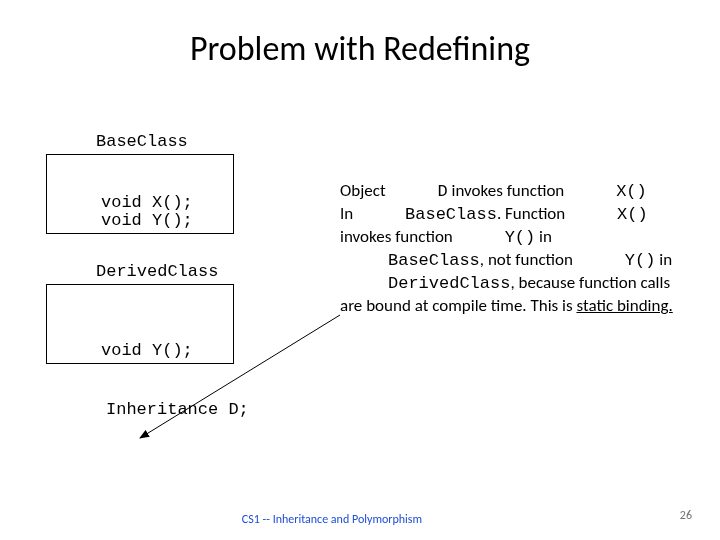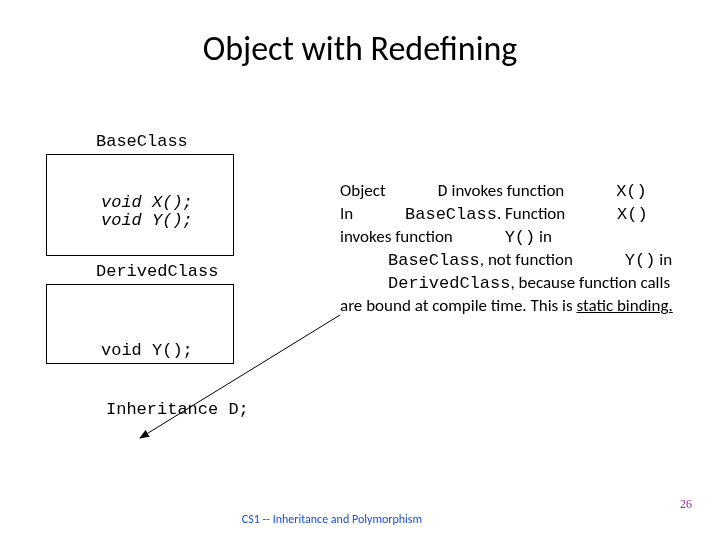--- a/index.html
+++ b/index.html
@@ -36,24 +36,23 @@
     position: absolute;
     left: 48px;
     top: 132px;
     font-size: 17px;
   }
   .base-box {
     position: absolute;
     left: 46px;
     top: 154px;
     width: 188px;
-    height: 102px;
+    height: 80px;
     border: 1px solid #000;
     box-sizing: border-box;
-    font-style: italic;
   }
   .base-box .line1 {
     position: absolute;
     left: 6px;
     top: 38px;
     font-size: 17px;
   }
   .base-box .line2 {
     position: absolute;
     left: 6px;
@@ -103,41 +102,40 @@
     position: absolute;
     bottom: 14px;
     left: 0;
     width: 664px;
     text-align: center;
     font-size: 12px;
     color: #1d4ed8;
   }
   .footer-right {
     position: absolute;
-    bottom: 28px;
+    bottom: 18px;
     right: 28px;
     font-size: 12px;
-    color: #a21caf;
-    font-family: Liberation Serif, serif;
+    color: #737373;
   }
   svg.arrow {
     position: absolute;
     left: 0;
     top: 0;
     width: 720px;
     height: 540px;
     pointer-events: none;
   }
 </style>
 </head>
 <body>
 
 <div class="slide">
 
-  <div class="title">Object with Redefining</div>
+  <div class="title">Problem with Redefining</div>
 
   <div class="base-label mono">BaseClass</div>
   <div class="base-box">
     <div class="line1 mono">void X();</div>
     <div class="line2 mono">void Y();</div>
   </div>
 
   <div class="derived-label mono">DerivedClass</div>
   <div class="derived-box">
     <div class="line1 mono">void Y();</div>

